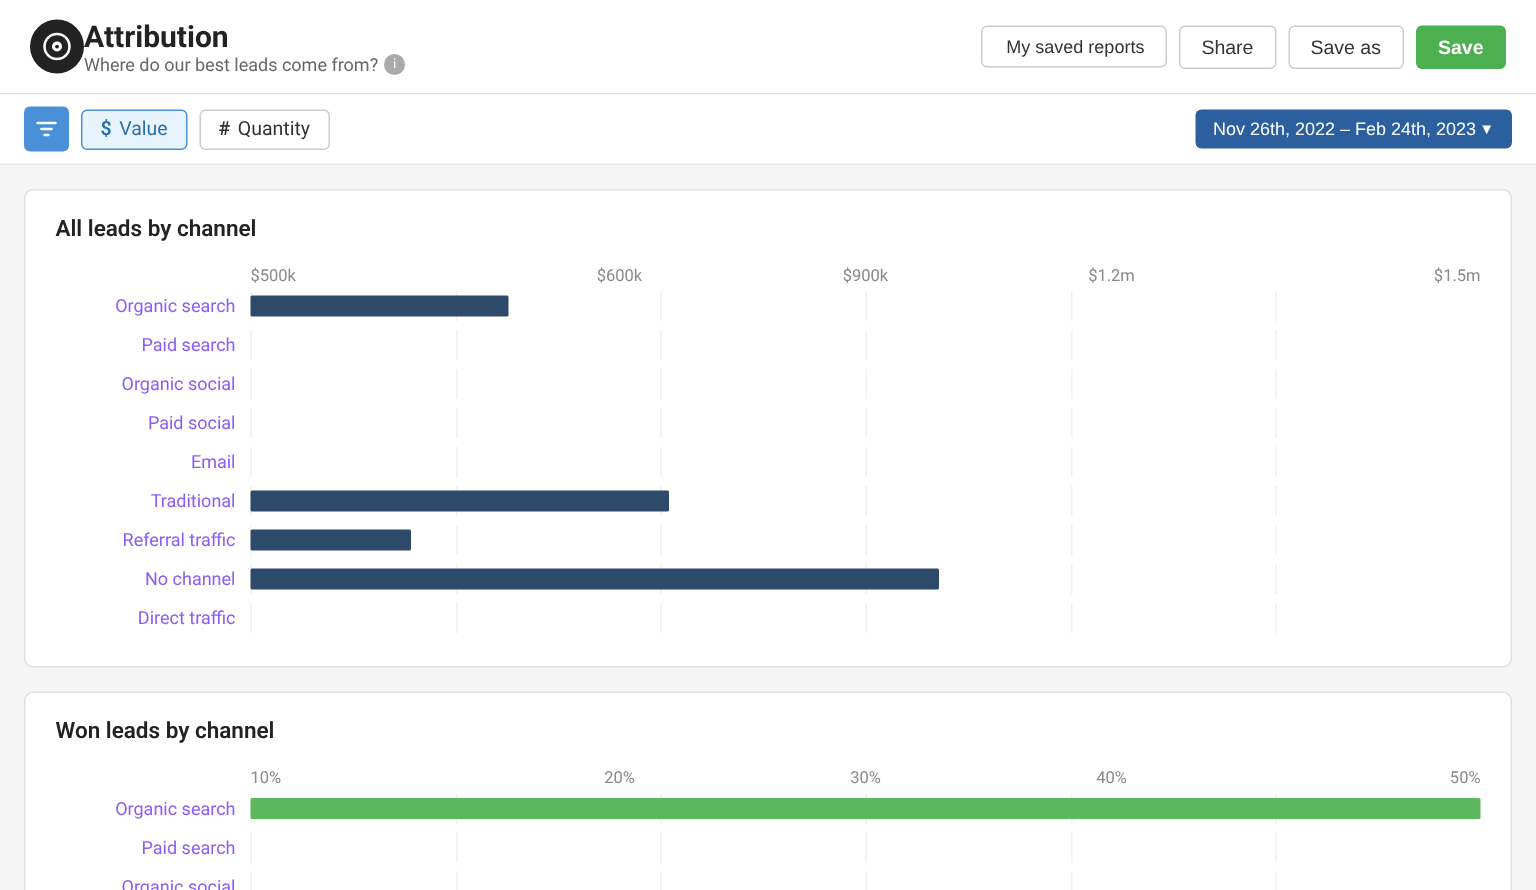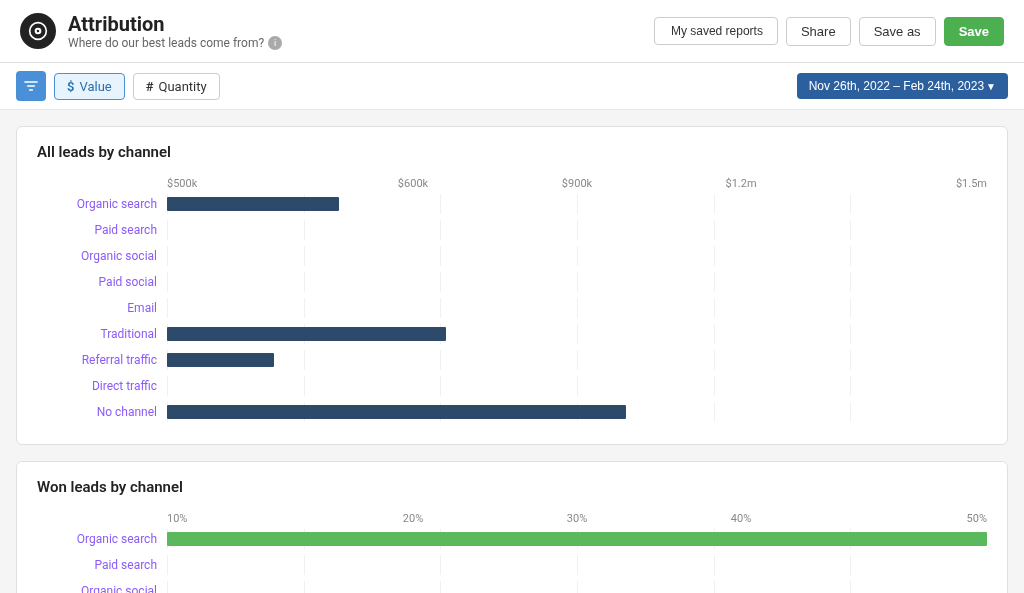--- a/index.html
+++ b/index.html
@@ -6,21 +6,21 @@
     body { font-family: -apple-system, BlinkMacSystemFont, 'Segoe UI', Roboto, sans-serif; background: #f5f5f5; font-size: 13px; color: #333; }
 
     .header {
       background: #fff;
       padding: 12px 20px;
       display: flex;
       align-items: center;
       justify-content: space-between;
       border-bottom: 1px solid #e0e0e0;
     }
-    .header-left { display: flex; align-items: center; gap: 12px; }
+    .header-left { display: flex; align-items: center; gap: 0; }
     .logo {
       width: 36px; height: 36px;
       border-radius: 50%;
       background: #222;
       display: flex; align-items: center; justify-content: center;
       flex-shrink: 0;
     }
     .logo svg { width: 20px; height: 20px; }
     .title-block {}
     .title-block h1 { font-size: 20px; font-weight: 700; color: #222; line-height: 1.2; }
@@ -260,44 +260,44 @@
                 <div class="grid-line"></div>
                 <div class="grid-line"></div>
                 <div class="grid-line"></div>
                 <div class="grid-line"></div>
                 <div class="grid-line"></div>
               </div>
               <div class="bar bar-dark" style="width: 13%;"></div>
             </div>
           </div>
           <div class="chart-row">
+            <div class="row-label">No channel</div>
+            <div class="bar-area">
+              <div class="bar-grid">
+                <div class="grid-line"></div>
+                <div class="grid-line"></div>
+                <div class="grid-line"></div>
+                <div class="grid-line"></div>
+                <div class="grid-line"></div>
+                <div class="grid-line"></div>
+              </div>
+              <div class="bar bar-dark" style="width: 56%;"></div>
+            </div>
+          </div>
+          <div class="chart-row">
             <div class="row-label">Direct traffic</div>
             <div class="bar-area">
               <div class="bar-grid">
                 <div class="grid-line"></div>
                 <div class="grid-line"></div>
                 <div class="grid-line"></div>
                 <div class="grid-line"></div>
                 <div class="grid-line"></div>
                 <div class="grid-line"></div>
               </div>
-            </div>
-          </div>
-          <div class="chart-row">
-            <div class="row-label">No channel</div>
-            <div class="bar-area">
-              <div class="bar-grid">
-                <div class="grid-line"></div>
-                <div class="grid-line"></div>
-                <div class="grid-line"></div>
-                <div class="grid-line"></div>
-                <div class="grid-line"></div>
-                <div class="grid-line"></div>
-              </div>
-              <div class="bar bar-dark" style="width: 56%;"></div>
             </div>
           </div>
         </div>
     </div>
   </div>
 
   <div class="chart-card">
     <div class="chart-title">Won leads by channel</div>
     <div class="bar-chart">
       <div class="axis-labels">

